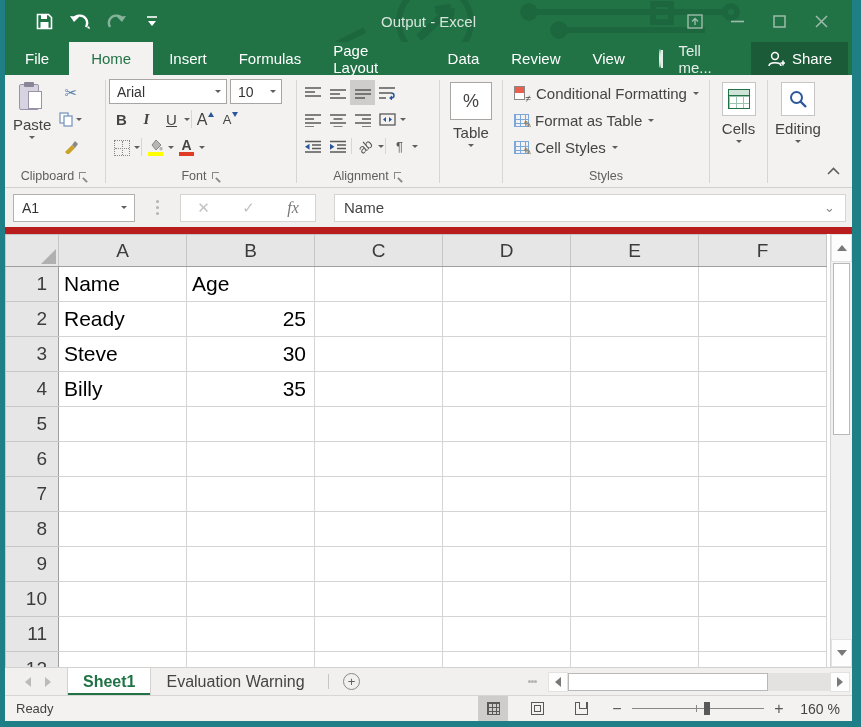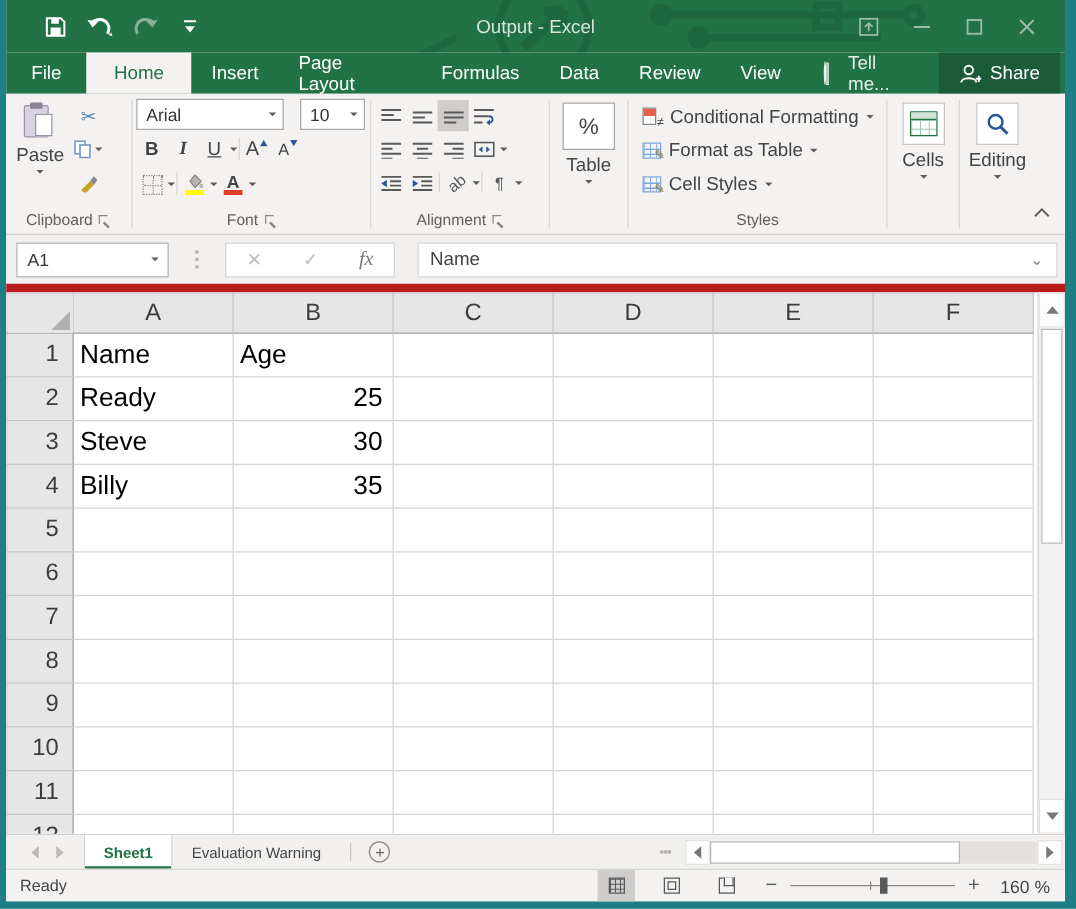--- a/index.html
+++ b/index.html
@@ -149,21 +149,21 @@
   .tri.up { border-left:5px solid transparent; border-right:5px solid transparent; border-bottom:6px solid #7a7876; }
   .tri.down { border-left:5px solid transparent; border-right:5px solid transparent; border-top:6px solid #7a7876; }
   .tri.left { border-top:5px solid transparent; border-bottom:5px solid transparent; border-right:6px solid #7a7876; }
   .tri.right { border-top:5px solid transparent; border-bottom:5px solid transparent; border-left:6px solid #7a7876; }
   .tri.disabled { opacity:.45; }
 
   
   .tabs-row { height:28px; background:#f1f0ef; border-top:1px solid #d4d2d0; display:flex;
               align-items:stretch; flex:0 0 auto; }
   .sheet-nav { display:flex; align-items:center; gap:14px; padding:0 16px 0 20px; }
-  .sheet-tab { display:flex; align-items:center; padding:0 15px; font-size:12px; color:#444; }
+  .sheet-tab { display:flex; align-items:center; padding:0 15px; font-size:16px; color:#444; }
   .sheet-tab.active { background:#fff; color:#217346; font-weight:bold; border-right:1px solid #d4d2d0;
                       border-left:1px solid #d4d2d0; box-shadow:inset 0 -2px 0 #217346; }
   .tab-sep { width:1px; background:#c8c6c4; margin:6px 8px; }
   .add-sheet { width:30px; display:flex; align-items:center; justify-content:center; }
   .add-sheet .circ { width:17px; height:17px; border:1px solid #8a8886; border-radius:50%; color:#605e5c;
                      font-size:13px; line-height:15px; text-align:center; }
   .hscroll { margin-left:auto; display:flex; align-items:center; padding-right:2px; }
   .hscroll .h-track { display:flex; align-items:center; height:20px; }
   .hscroll .sb-btn { width:20px; height:20px; }
   .hscroll .thumb { width:200px; height:18px; background:#fff; border:1px solid #bab8b6; }
@@ -264,22 +264,22 @@
             <path d="M1 1 L12 12 M12 1 L1 12" stroke="#9dbcab" stroke-width="1.5"></path>
           </svg>
       </span>
     </div>
   </div>
 
   <div class="tab-row">
     <span class="rtab" style="padding:0 20px;">File</span>
     <span class="rtab active" style="padding:0 22px;">Home</span>
     <span class="rtab">Insert</span>
+    <span class="rtab">Formulas</span>
     <span class="rtab">Page Layout</span>
-    <span class="rtab">Formulas</span>
     <span class="rtab">Data</span>
     <span class="rtab">Review</span>
     <span class="rtab">View</span>
     <span class="tellme">
       <span class="bulb"><span class="glass"></span><span class="base"></span></span>
       <span>Tell me...</span>
     </span>
     <span class="share-btn">
       <svg width="18" height="16" viewBox="0 0 18 16">
           <circle cx="8" cy="5" r="3.4" fill="none" stroke="#fff" stroke-width="1.5"></circle>
@@ -325,21 +325,21 @@
       <div class="rgroup-label">
         <span>Clipboard</span>
         <span class="launcher"></span>
       </div>
     </div>
 
     <div class="gsep"></div>
 
     <div class="rgroup" style="width:188px;">
       <div class="rgroup-content" style="flex-direction:column; gap:3px; padding-top:1px;">
-        <div class="row" style="gap:13px;">
+        <div class="row" style="gap:3px;">
           <span class="combo" style="width:118px;">
             <span>Arial</span>
             <span class="caret-box">
                 <span class="caret sm"></span>
               </span>
           </span>
           <span class="combo" style="width:52px;">
             <span>10</span>
             <span class="caret-box">
                 <span class="caret sm"></span>

